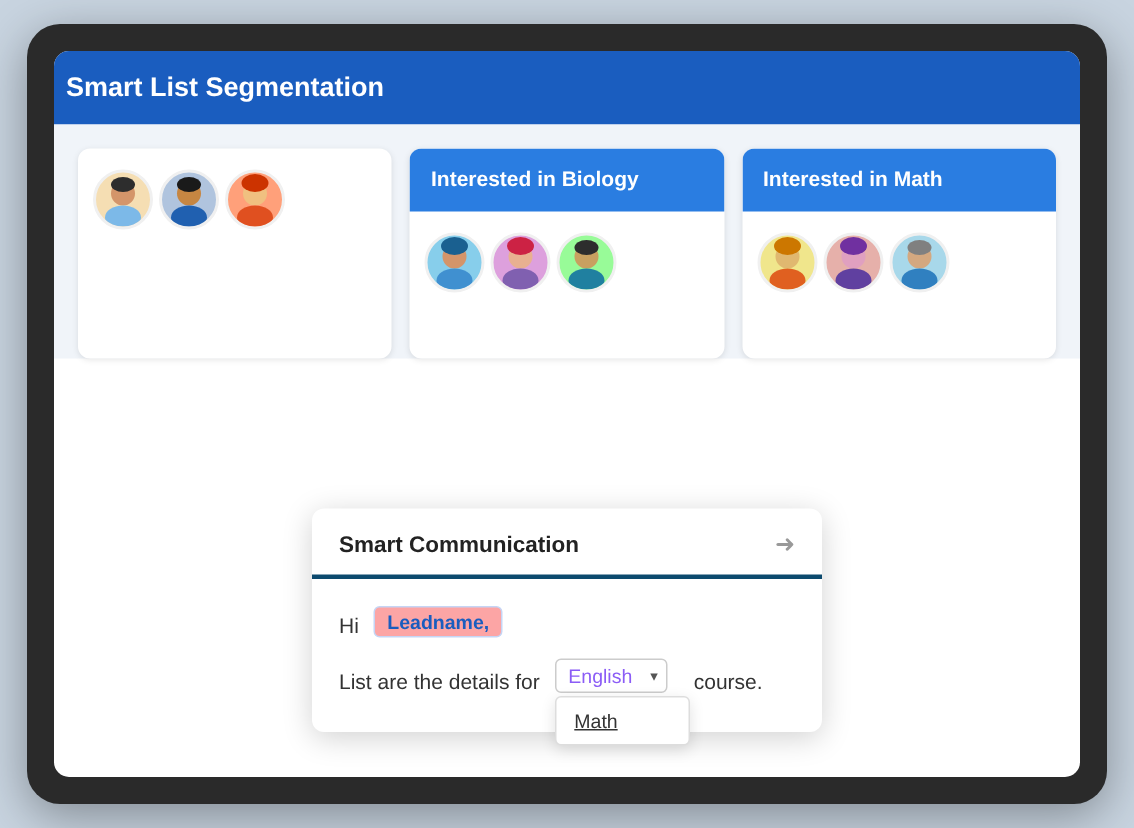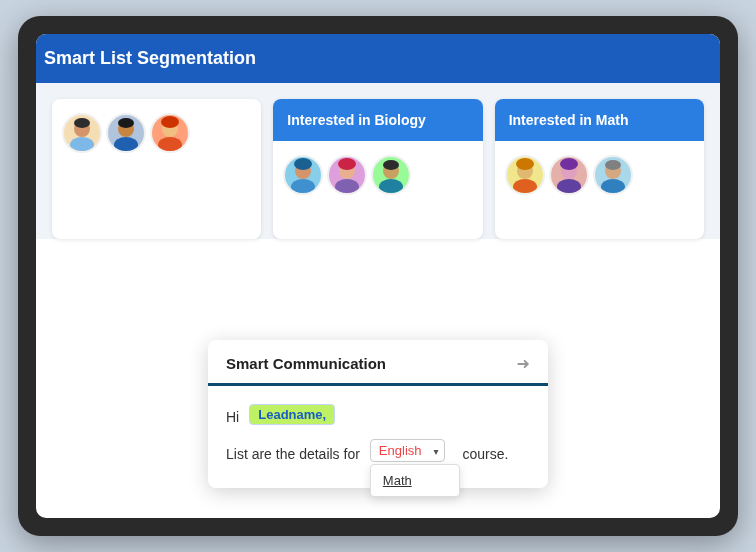--- a/index.html
+++ b/index.html
@@ -132,21 +132,21 @@
     }
     .popup-line {
       display: flex;
       align-items: flex-end;
       margin-bottom: 14px;
       font-size: 14px;
       color: #333;
       flex-wrap: wrap;
     }
     .inline-tag {
-      background: #bef264;
+      background: #fca5a5;
       border: 1px solid #c5d5f5;
       border-radius: 4px;
       padding: 2px 8px;
       font-size: 13px;
       color: #1a5dbf;
       font-weight: 600;
       margin: 0 4px;
     }
     .inline-select-wrap {
       position: relative;
@@ -290,21 +290,21 @@
         <div class="popup-body">
 
           <div class="popup-line">
             <span style="margin-right:6px;">Hi</span>
             <span class="inline-tag">Leadname,</span>
           </div>
 
           <div class="popup-line">
             <span style="margin-right:4px;">List are the details for</span>
             <div class="inline-select-wrap">
-              <span style="border:1.5px solid #ccc; border-radius:4px; padding:3px 22px 3px 8px; font-size:13px; color:#ef4444; background:#fff; display:inline-block; cursor:pointer;">English</span>
+              <span style="border:1.5px solid #ccc; border-radius:4px; padding:3px 22px 3px 8px; font-size:13px; color:#8b5cf6; background:#fff; display:inline-block; cursor:pointer;">English</span>
               <span class="select-chevron">▾</span>
               <div class="dropdown-list">
                 <div class="dropdown-item">Math</div>
               </div>
             </div>
             <span style="margin-left:12px;">course.</span>
           </div>
 
         </div>
       </div>

